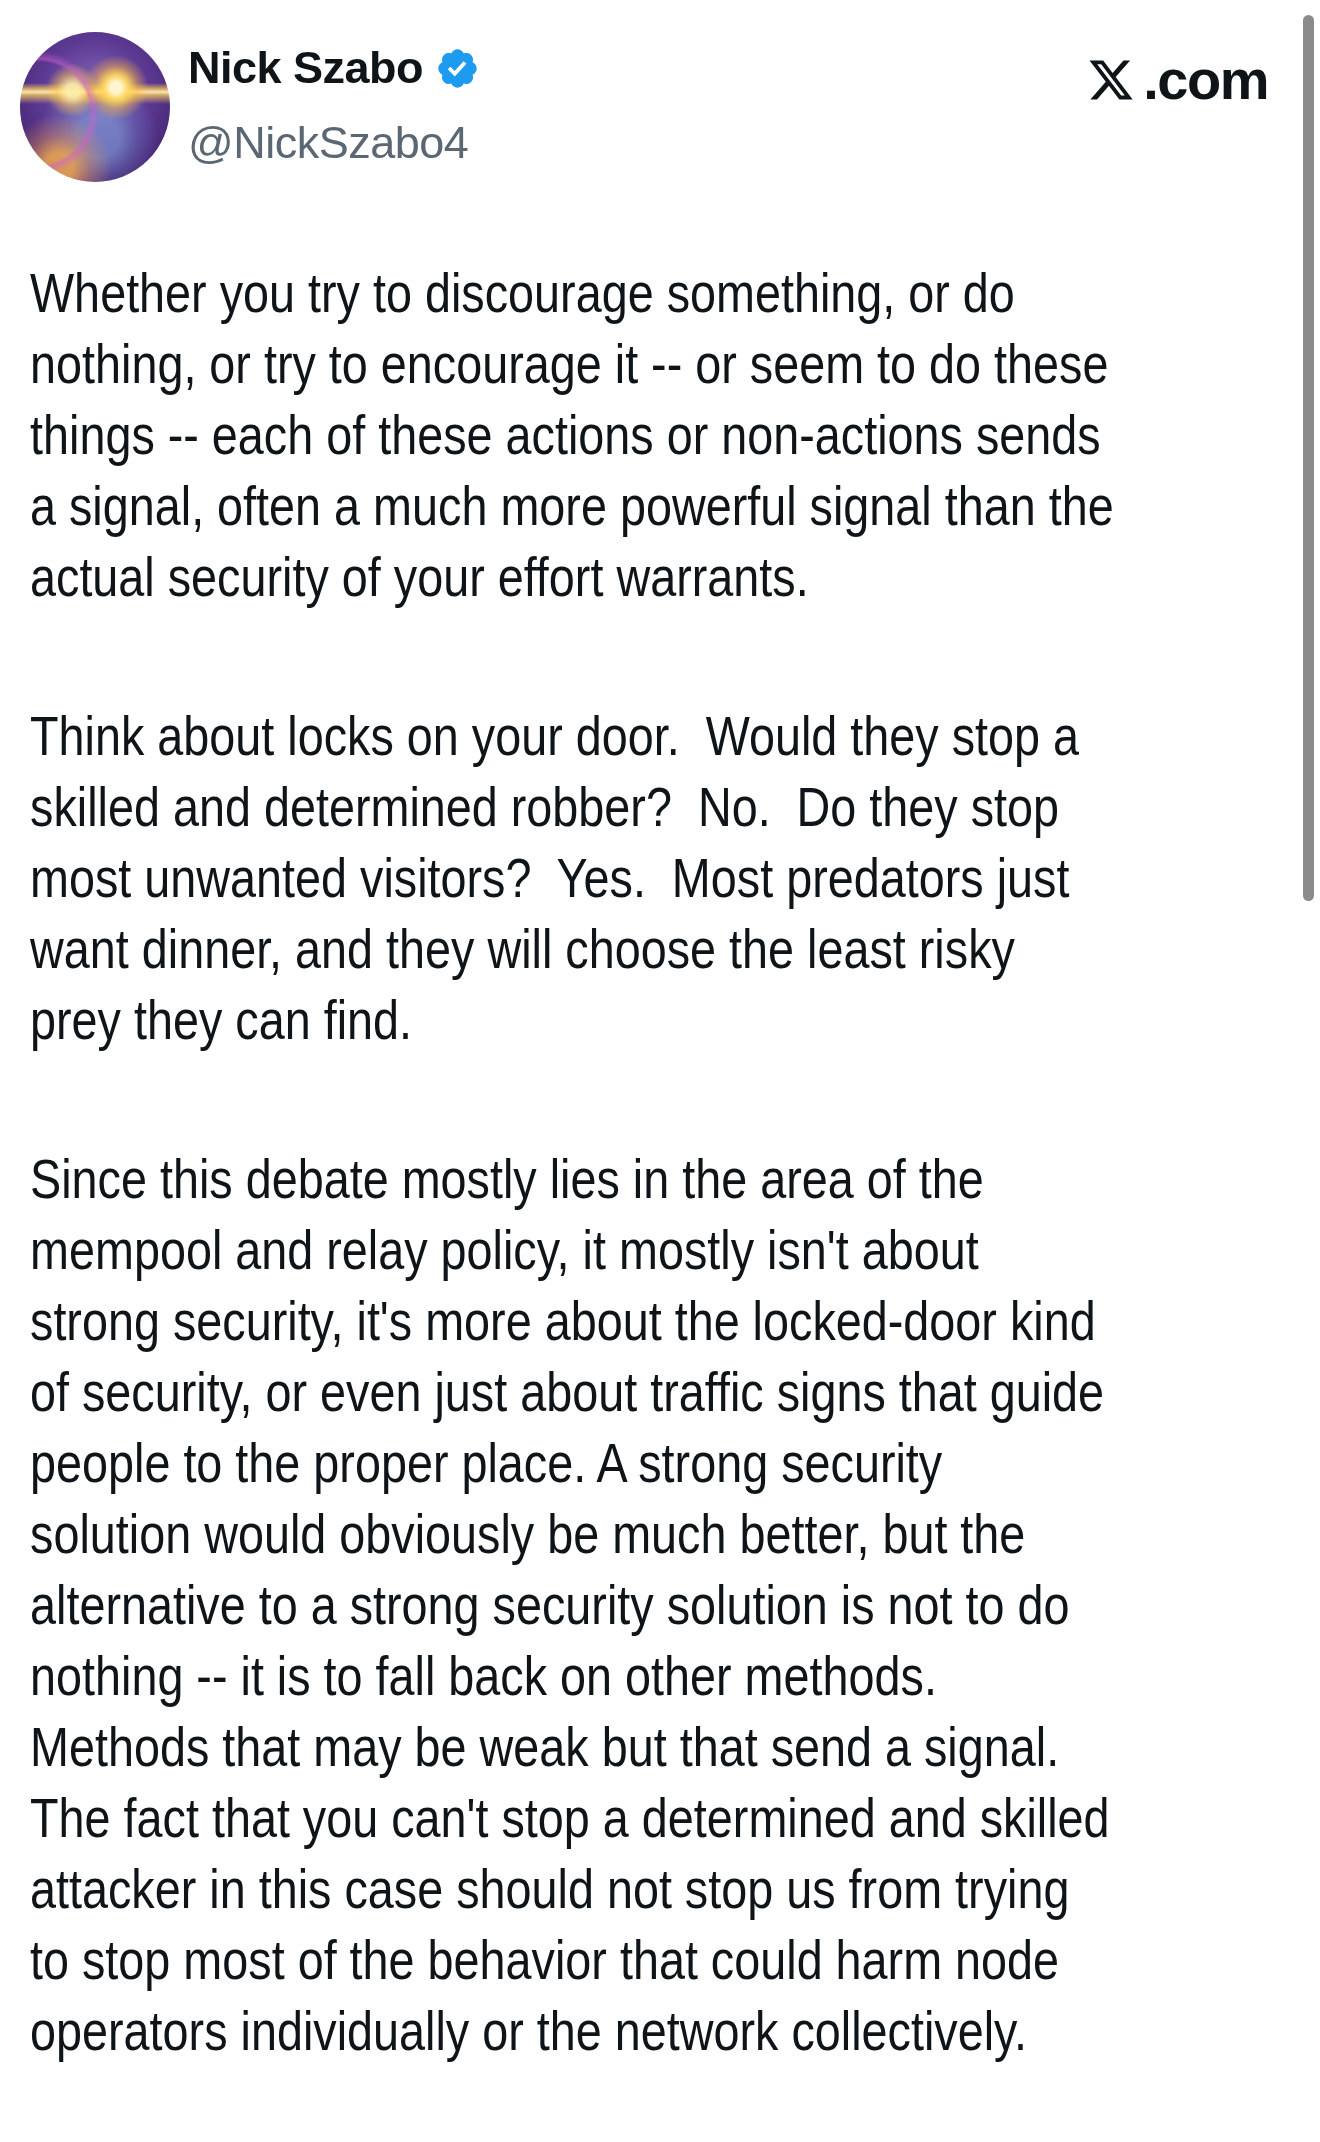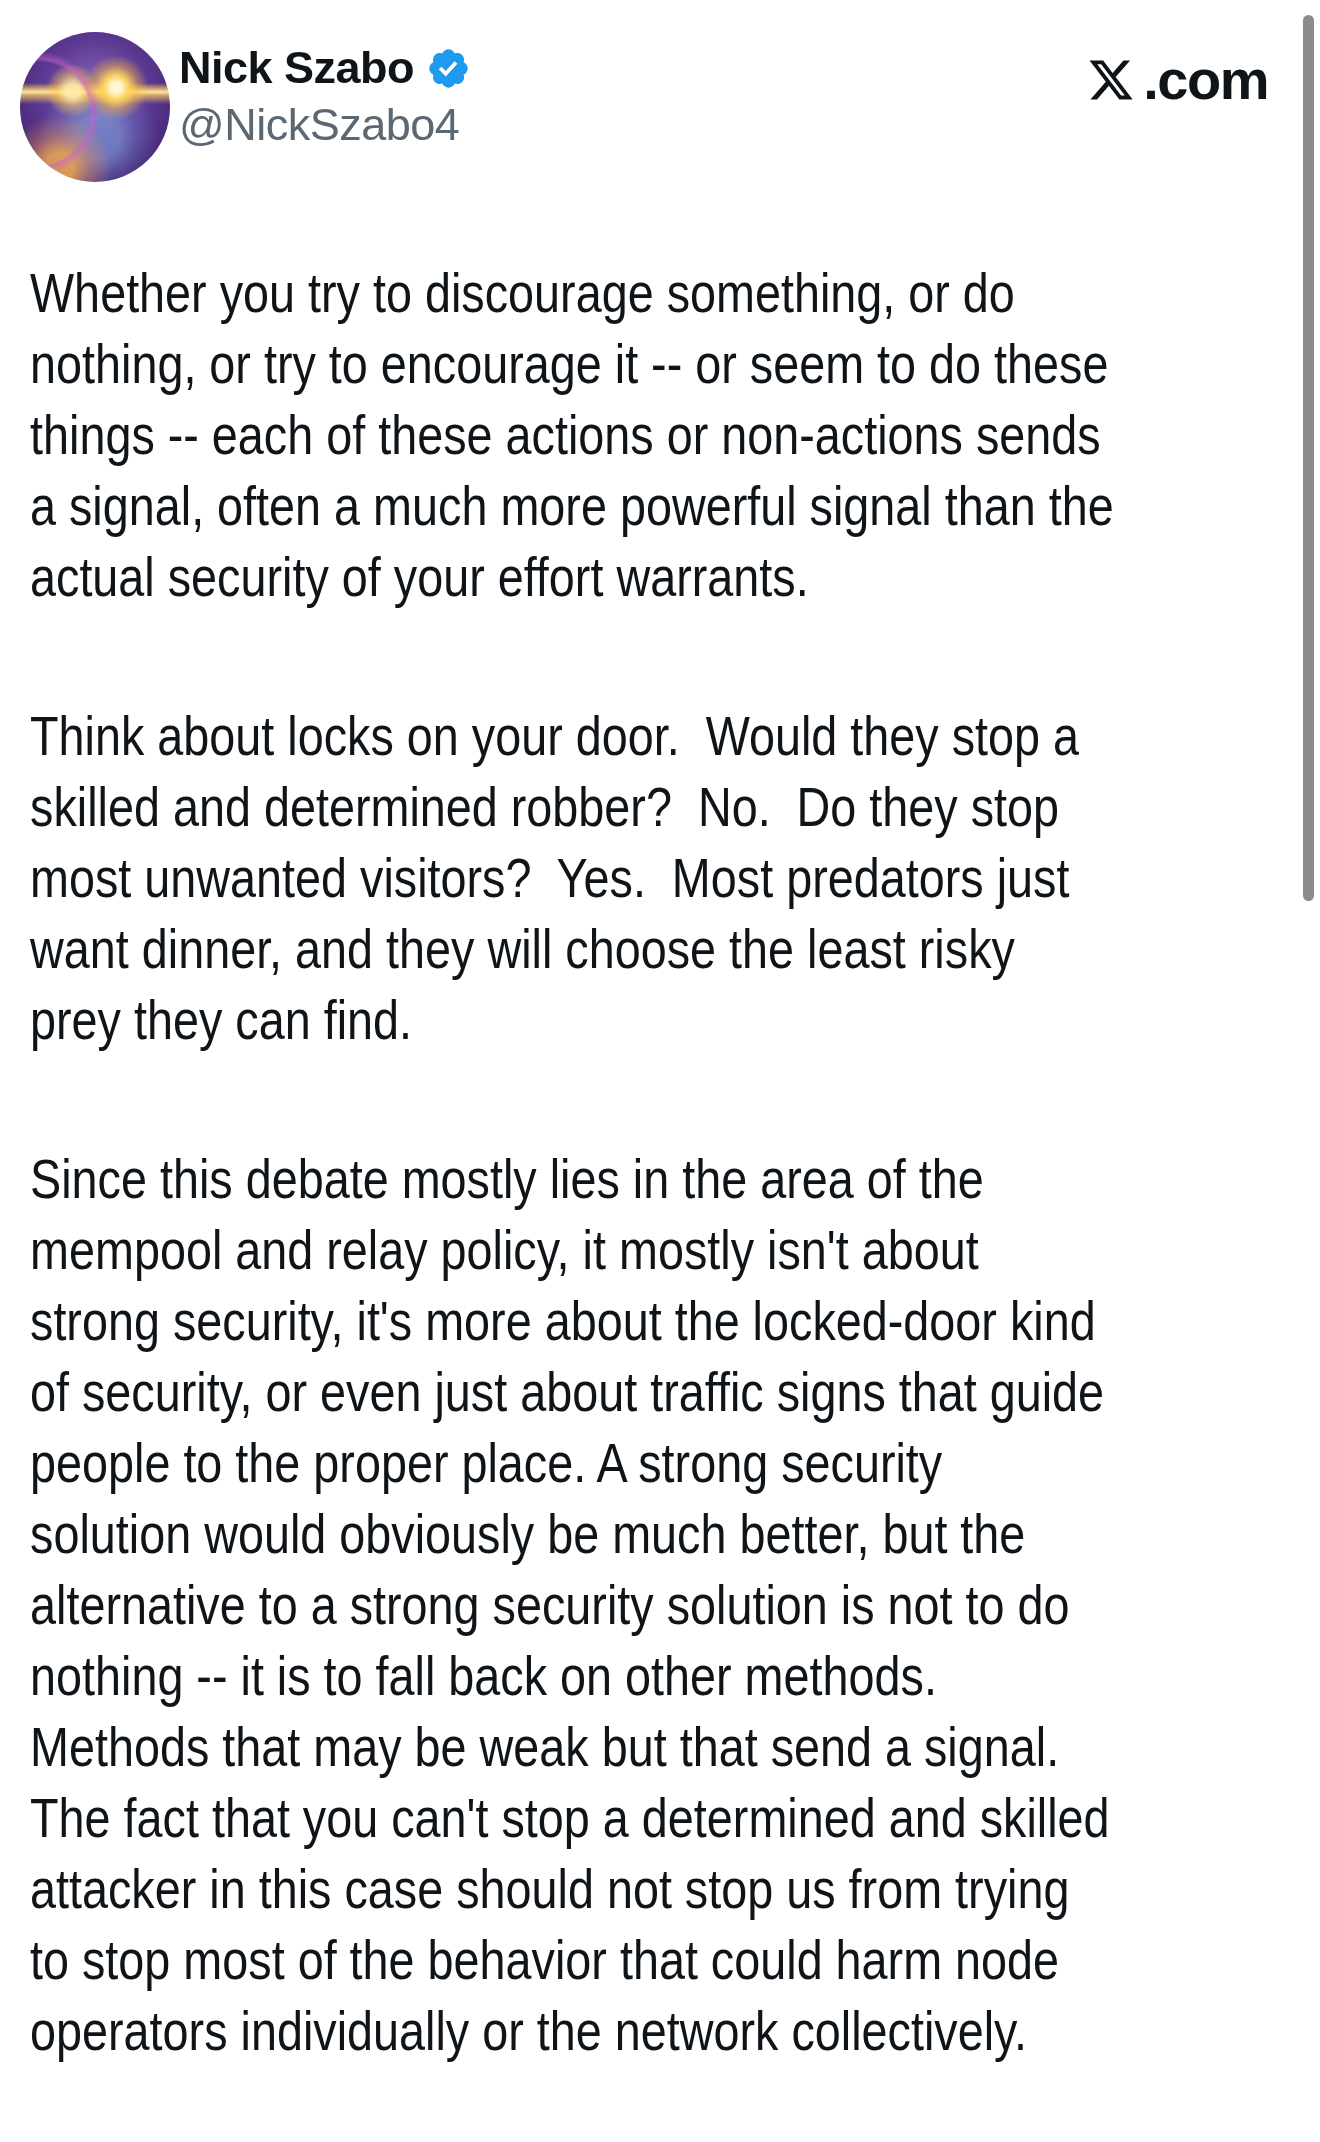--- a/index.html
+++ b/index.html
@@ -28,42 +28,42 @@
       radial-gradient(circle at 12% 54%, rgba(0,0,0,0) 33%, rgba(205,95,205,0.55) 35%, rgba(0,0,0,0) 40%),
       radial-gradient(circle at 64% 37%, #fff6d0 0 4%, rgba(255,216,92,0.95) 9%, rgba(255,186,60,0.45) 16%, rgba(0,0,0,0) 24%),
       radial-gradient(circle at 35% 39%, rgba(255,238,170,0.9) 0 5%, rgba(255,200,80,0.5) 12%, rgba(0,0,0,0) 20%),
       linear-gradient(180deg, rgba(0,0,0,0) 33%, rgba(255,208,90,0.0) 34%, rgba(255,208,90,0.75) 38%, rgba(255,240,180,0.95) 40%, rgba(255,208,90,0.75) 42%, rgba(0,0,0,0) 48%),
       radial-gradient(circle at 26% 90%, rgba(250,175,75,0.8) 0 8%, rgba(240,150,85,0.4) 18%, rgba(0,0,0,0) 30%),
       radial-gradient(circle at 52% 70%, rgba(125,155,215,0.65) 0 16%, rgba(110,130,200,0.35) 30%, rgba(0,0,0,0) 46%),
       radial-gradient(circle at 50% 40%, #8a68b8 0%, #5c3a93 45%, #472875 75%, #3a2060 100%);
   }
   .id-block {
     position: absolute;
-    left: 179px;
+    left: 188px;
     top: 40px;
   }
   .name-row {
     display: flex;
     align-items: center;
   }
   .name {
     font-size: 45px;
     line-height: 56px;
     font-weight: 700;
     color: #0f1419;
     letter-spacing: -0.5px;
   }
   .badge {
     width: 45px;
     height: 45px;
     margin-left: 12px;
     flex: 0 0 auto;
   }
   .handle {
-    margin-top: 3px;
+    margin-top: 21px;
     font-size: 45px;
     line-height: 52px;
     font-weight: 400;
     color: #5b6773;
     letter-spacing: -0.5px;
   }
   .xcom {
     position: absolute;
     top: 52px;
     right: 52px;

